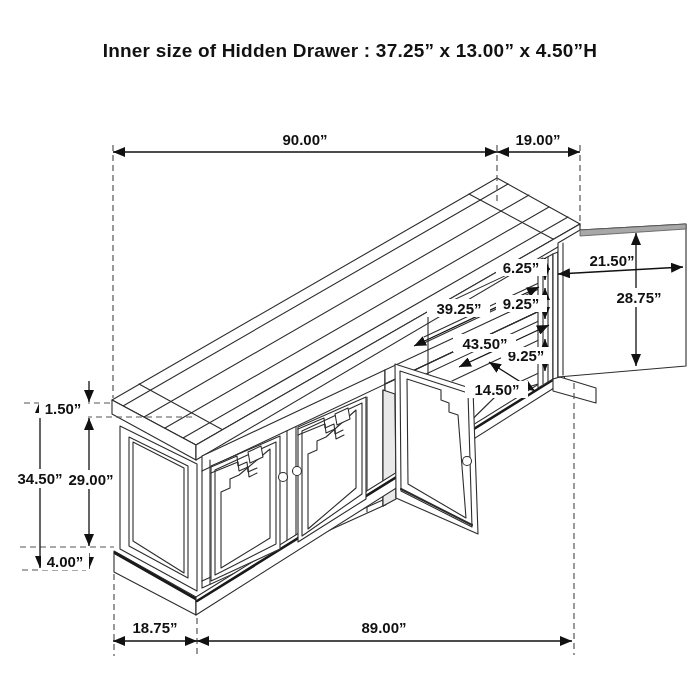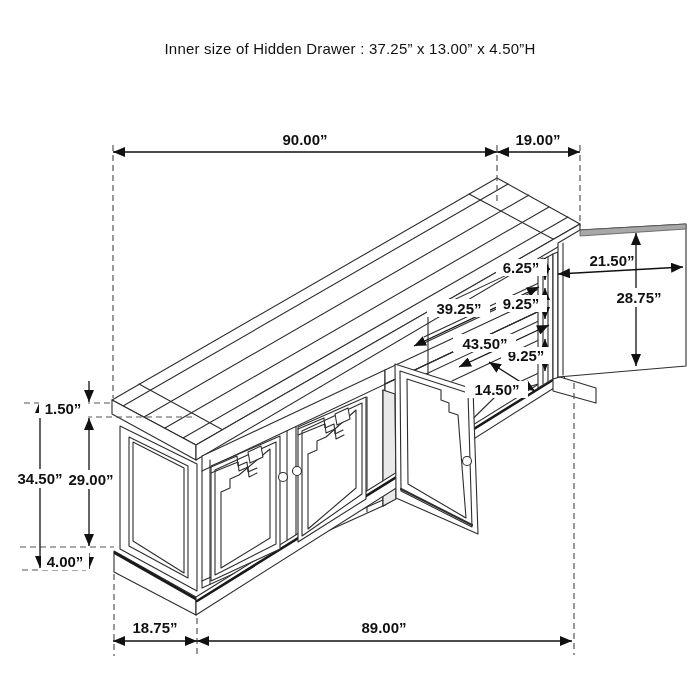--- a/index.html
+++ b/index.html
@@ -1,19 +1,19 @@
 <!DOCTYPE html>
 <html><head>
 <meta charset="utf-8">
 <style>
   html,body{margin:0;padding:0;background:#fff;}
   .page{position:relative;width:700px;height:700px;background:#fff;overflow:hidden;
         font-family:"Liberation Sans", sans-serif;}
   .title{position:absolute;left:0;top:40px;width:700px;text-align:center;
-         font-size:15px;font-weight:normal;color:#111;letter-spacing:.2px;}
+         font-size:19px;font-weight:bold;color:#111;letter-spacing:.2px;}
   svg{position:absolute;left:0;top:0;}
   .fur{stroke:#2d2d2d;stroke-width:1.1;fill:none;stroke-linejoin:round;stroke-linecap:round;}
   .furf{stroke:#2d2d2d;stroke-width:1.1;fill:#ffffff;stroke-linejoin:round;}
   .thick{stroke:#1a1a1a;stroke-width:2.6;fill:none;stroke-linecap:round;}
   .dash{stroke:#555;stroke-width:1.2;fill:none;stroke-dasharray:6 4;}
   .dim{stroke:#111;stroke-width:1.3;fill:none;}
   .dimtxt{font-family:"Liberation Sans",sans-serif;font-size:15px;font-weight:bold;fill:#111;text-anchor:middle;}
   .bg{fill:#fff;stroke:none;}
 </style>
 </head>

